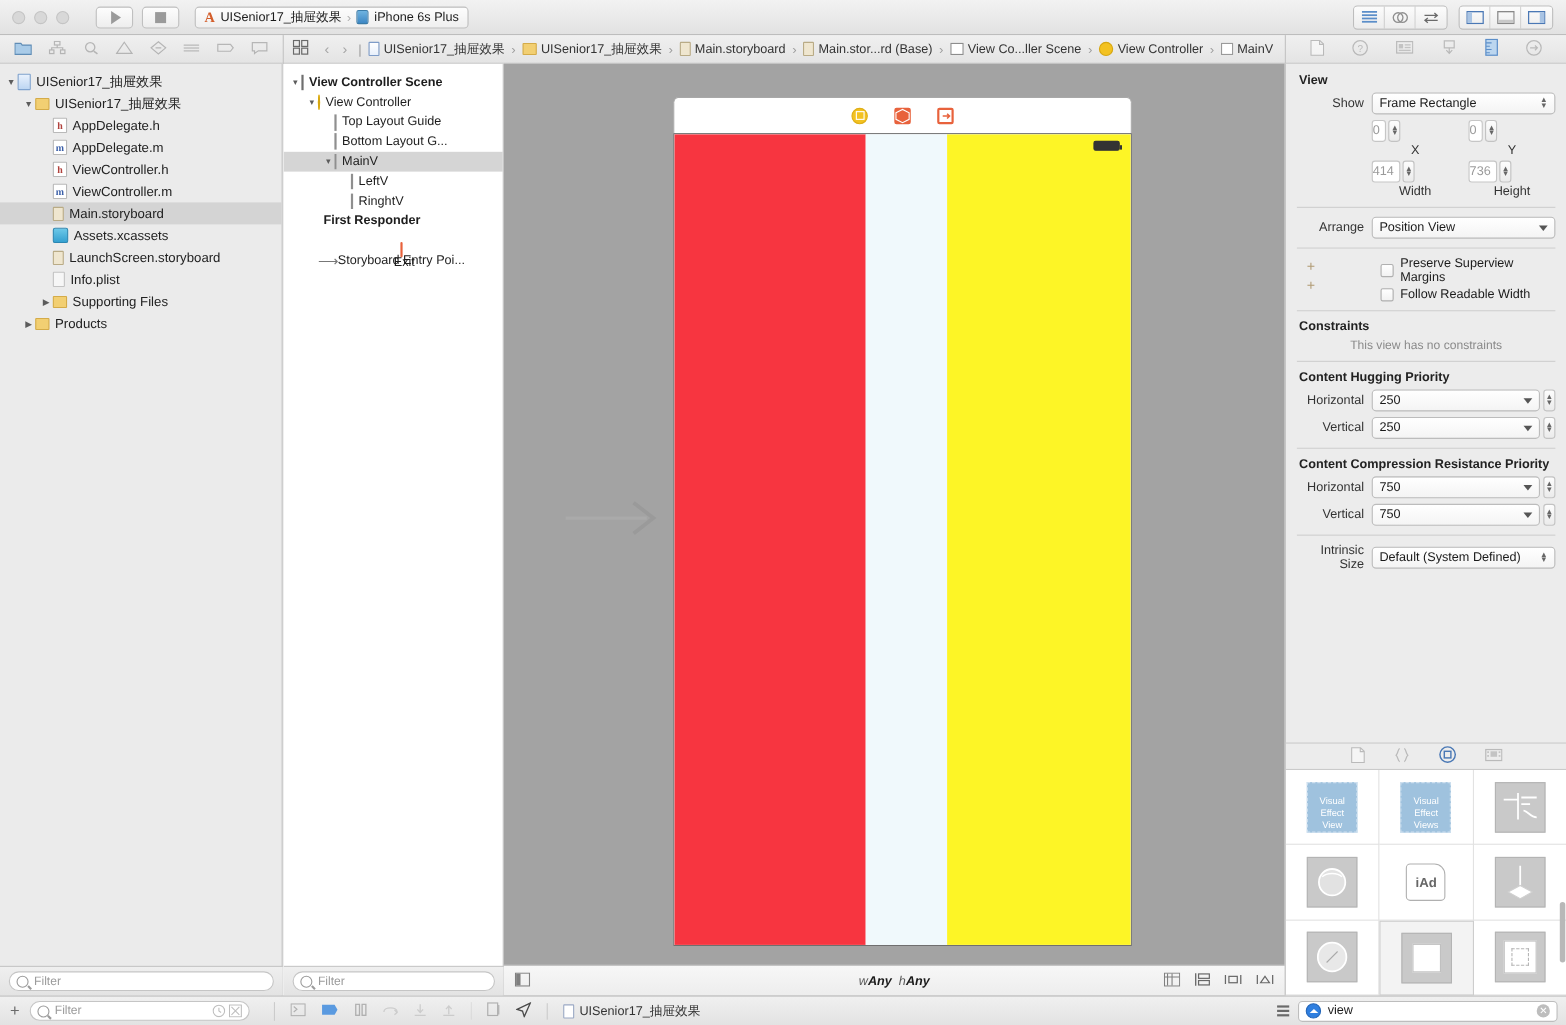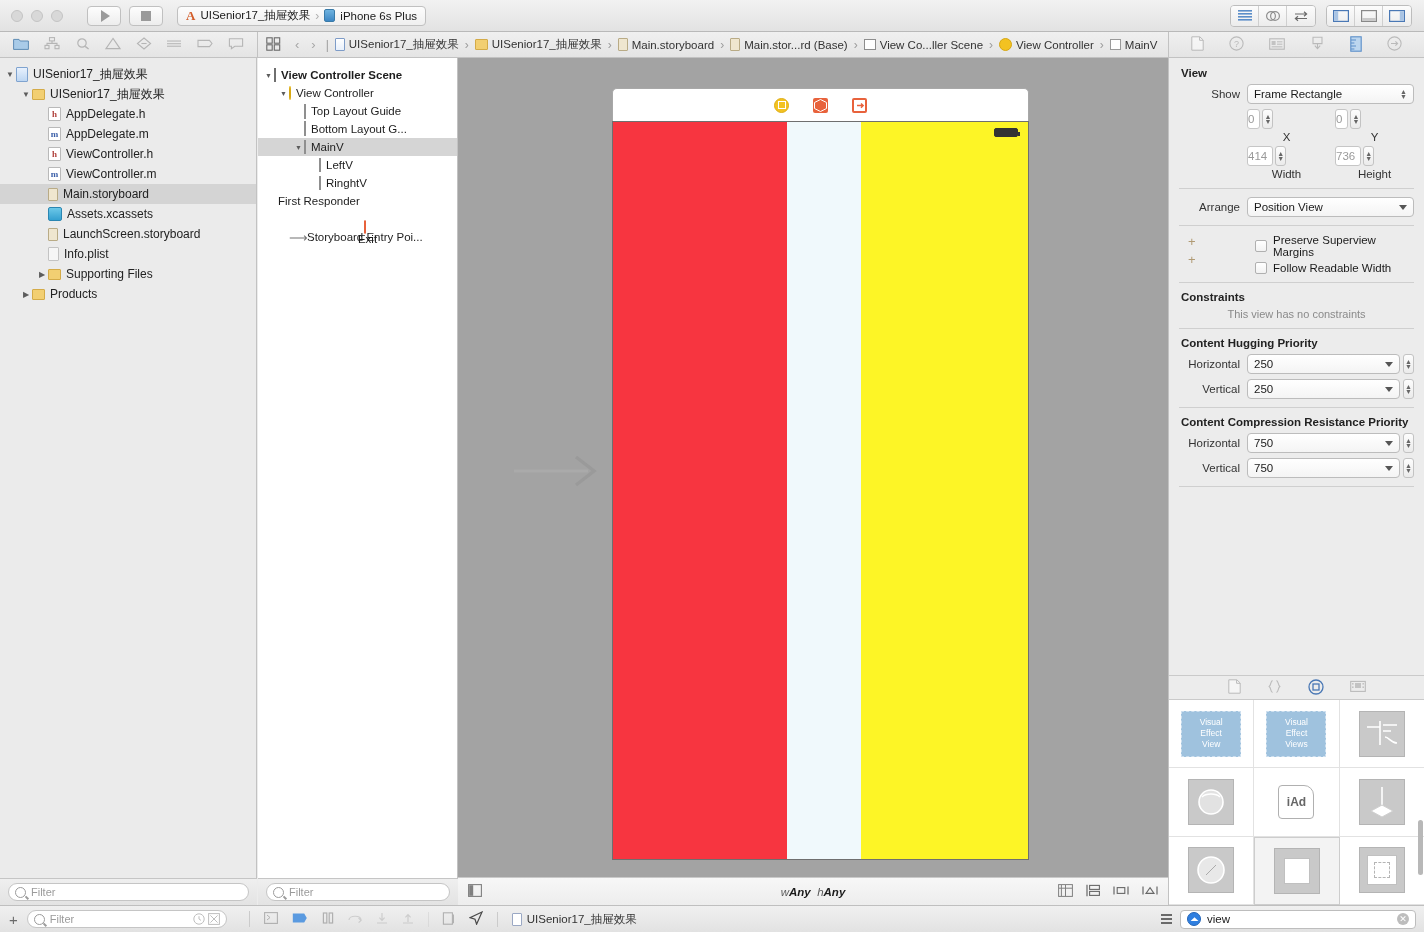--- a/index.html
+++ b/index.html
@@ -232,22 +232,22 @@
   #library{
     position:absolute;left:0;bottom:0;width:256px;height:205px;background:#fff;
     display:grid;grid-template-columns:repeat(3,1fr);grid-template-rows:repeat(3,1fr);
   }
   .libcell{
     border-right:1px solid #e2e2e2;border-bottom:1px solid #e2e2e2;
     display:flex;align-items:center;justify-content:center;
   }
   .libcell.selcell{ background:#f3f3f3; border:1px solid #cdcdcd; }
   .vev{
-    width:60px;height:46px;background:#9fc2de;border:1px dashed #cfe0ef;
-    display:flex;flex-direction:column;align-items:center;justify-content:center;
+    width:46px;height:46px;background:#9fc2de;border:1px dashed #cfe0ef;
+    display:flex;flex-direction:column;align-items:center;justify-content:flex-end;
     color:#fff;font-size:8.5px;line-height:11px;text-align:center;
   }
   .greybox{width:46px;height:46px;background:#c9c9c9;border:1px solid #b4b4b4;
            display:flex;align-items:center;justify-content:center;}
   .iadbox{width:36px;height:34px;background:#fff;border:1px solid #b0b0b0;border-radius:4px 10px 4px 4px;
           display:flex;align-items:center;justify-content:center;font-size:12px;color:#666;font-weight:bold;}
   #lib-scrollbar{position:absolute;right:2px;bottom:30px;width:5px;height:55px;background:#b8b8b8;border-radius:3px;}
 
   
   #bottombar{
@@ -626,21 +626,21 @@
       <div class="orow" style="padding-left: 50px;">
         <span class="otw"></span>
         <span class="oi"><span class="box-ico"></span></span>
         <span>LeftV</span>
       </div>
       <div class="orow" style="padding-left: 50px;">
         <span class="otw"></span>
         <span class="oi"><span class="box-ico"></span></span>
         <span>RinghtV</span>
       </div>
-      <div class="orow" style="padding-left: 4px;">
+      <div class="orow" style="padding-left: 20px; font-weight: bold;">
         <span class="otw"></span>
         <span class="oi"><span class="fr-ico"></span></span>
         <span>First Responder</span>
       </div>
       <div class="orow" style="padding-left: 20px; flex-direction: column;">
         <span class="otw"></span>
         <span class="oi"><span class="exit-ico"></span></span>
         <span>Exit</span>
       </div>
       <div class="orow" style="padding-left: 20px;">
@@ -874,20 +874,30 @@
         <span class="combo-caret"></span>
       </span>
       <span class="stepbtn" style="margin-left:3px;">
           <span>▲</span>
           <span>▼</span>
         </span>
     </div>
 
     <div class="hr"></div>
 
+    <div class="fr">
+      <span class="flabel">Intrinsic Size</span>
+      <span class="sel-ctl">
+        <span>Default (System Defined)</span>
+        <span class="stepper-updown">
+            <span>▲</span>
+            <span>▼</span>
+          </span>
+      </span>
+    </div>
   </div>
 
   <div id="insp-lib-tabs">
     <span class="libtab">
       <svg width="13" height="15" viewBox="0 0 13 15">
           <path d="M.8.8h8L12.2 4v10.2H.8z" fill="#fff" stroke="#8a8a8a" stroke-width="1"></path>
           <path d="M8.6.9v3.4h3.4" fill="none" stroke="#8a8a8a" stroke-width="1"></path>
         </svg>
     </span>
     <span class="libtab">

